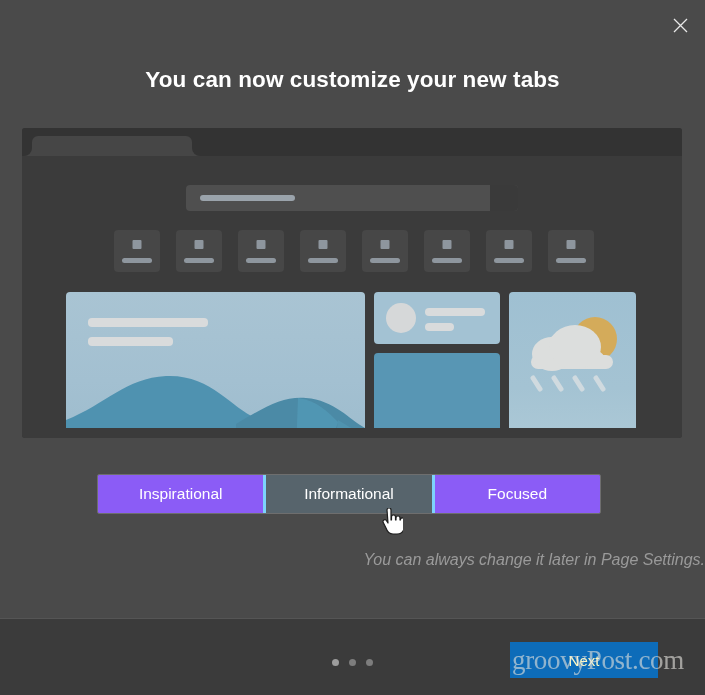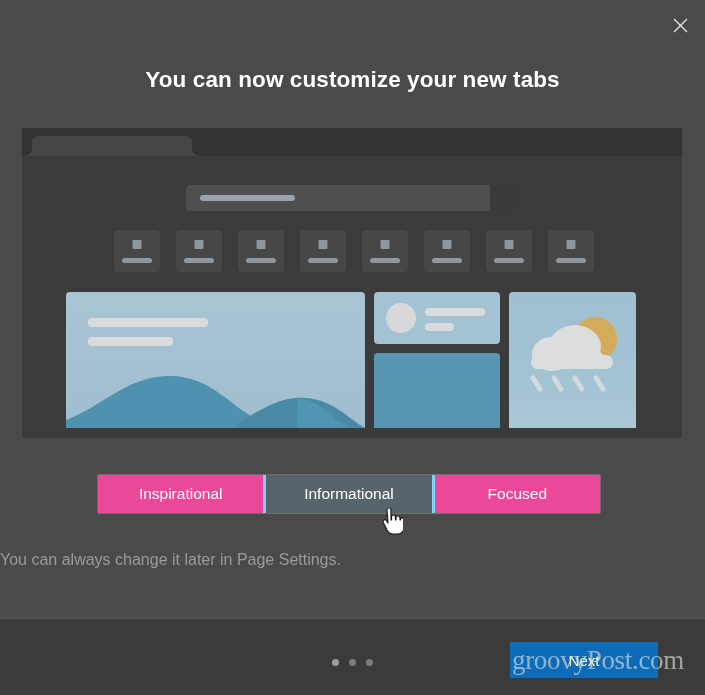--- a/index.html
+++ b/index.html
@@ -269,21 +269,21 @@
     box-sizing: border-box;
     overflow: hidden;
   }
   .seg {
     flex: 1 1 0;
     display: flex;
     align-items: center;
     justify-content: center;
     color: #ffffff;
     font-size: 15.5px;
-    background: #ec4899;
+    background: #8b5cf6;
     cursor: pointer;
     box-sizing: border-box;
   }
   .seg + .seg { border-left: 3px solid #7dd3fc; }
   .seg.selected { background: #57646c; }
 
   
   .cursor {
     position: absolute;
     left: 381px;
@@ -292,23 +292,24 @@
     height: 28px;
     pointer-events: none;
   }
 
   
   .helper-text {
     position: absolute;
     left: 0;
     top: 551px;
     width: 705px;
-    text-align: left;
+    text-align: right;
     color: #9a9a9a;
     font-size: 16px;
+    font-style: italic;
   }
 
   
   .footer {
     position: absolute;
     left: 0;
     top: 618px;
     width: 705px;
     height: 77px;
     background: #3b3b3b;

